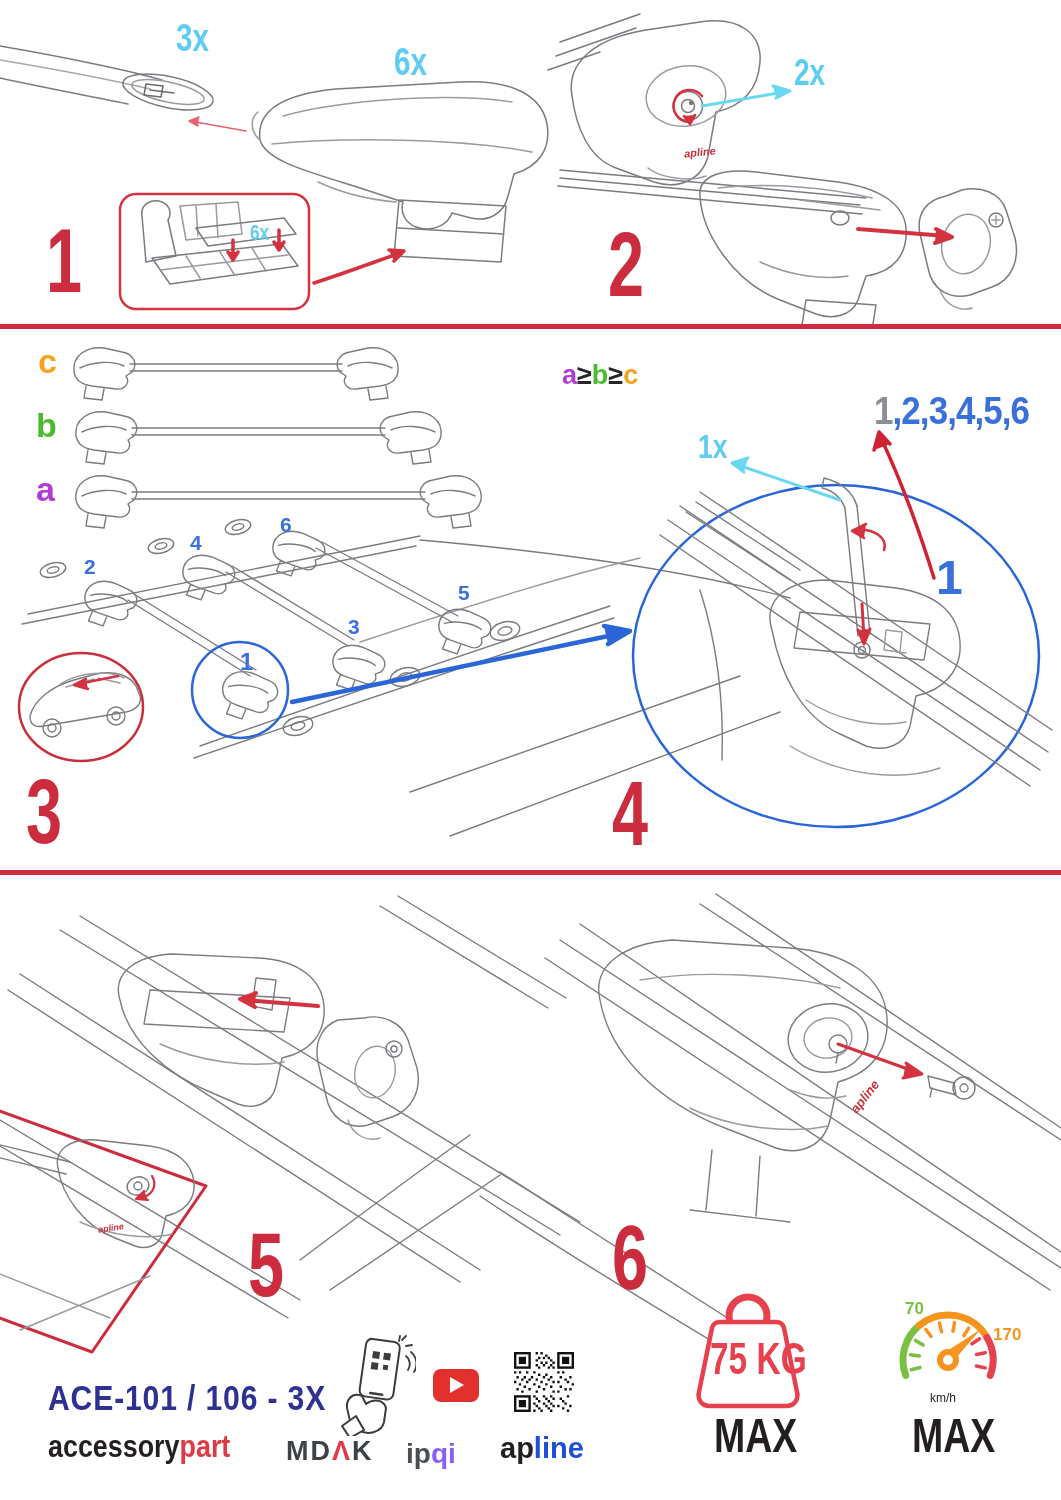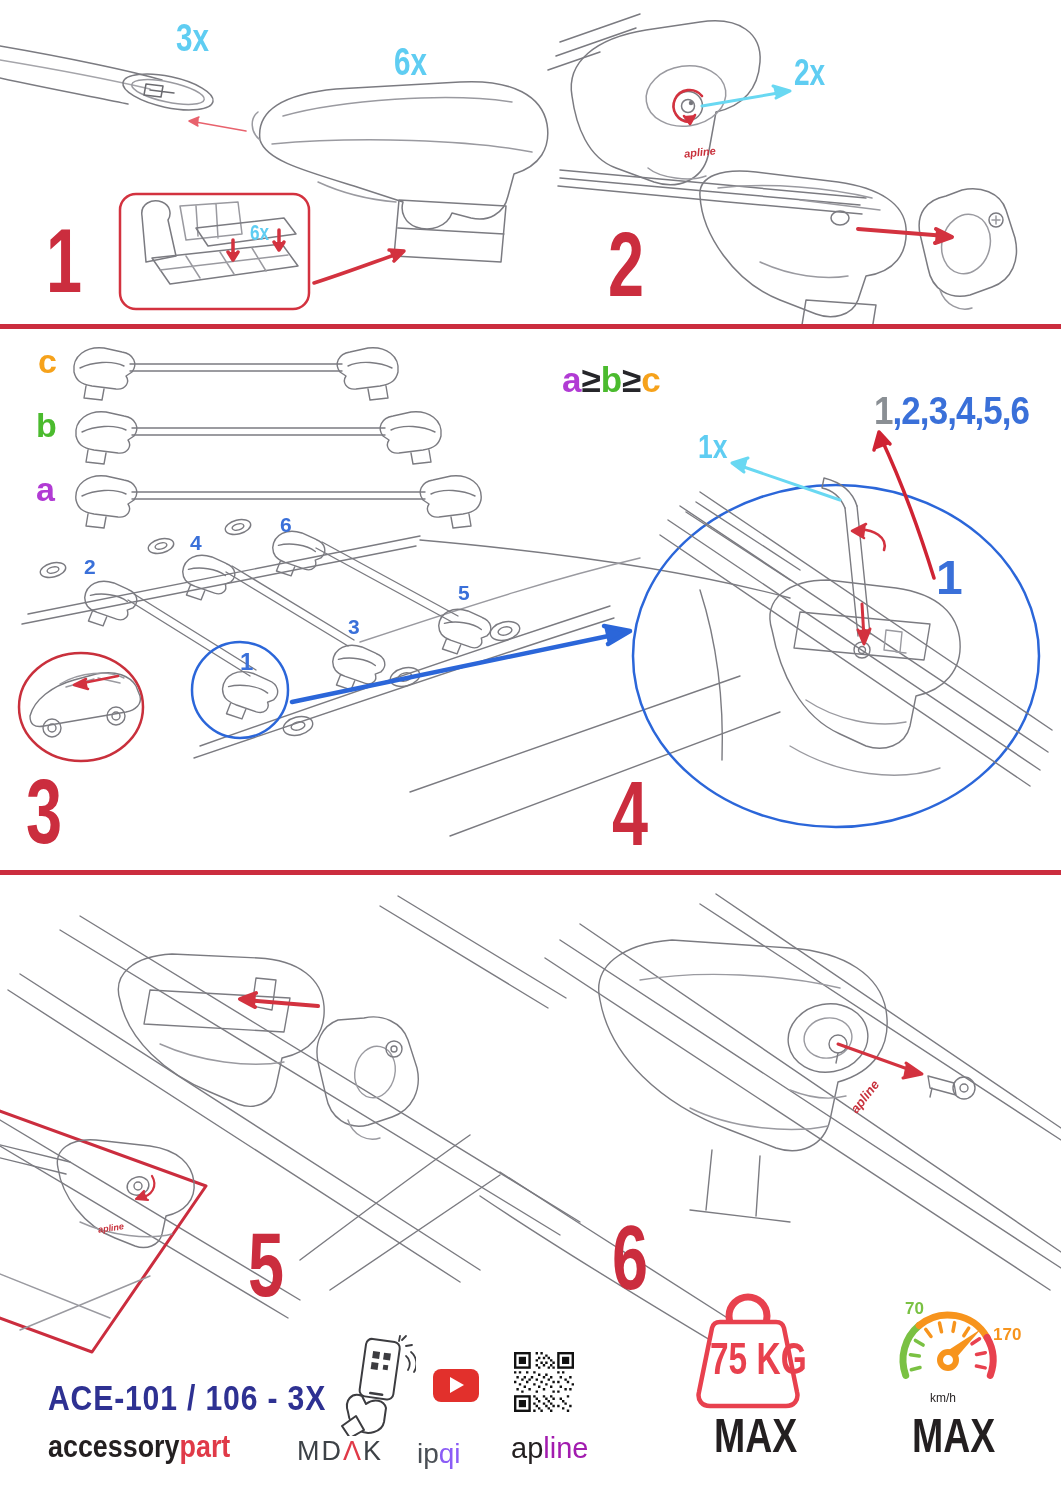--- a/index.html
+++ b/index.html
@@ -9,27 +9,27 @@
   }
   html,body{margin:0;padding:0;background:#fff;}
   .page{position:relative;width:1061px;height:1500px;background:#fff;overflow:hidden;
         font-family:"Liberation Sans",sans-serif;color:var(--ink);}
   .abs{position:absolute;white-space:nowrap;}
   .num{color:var(--red);font-weight:bold;font-size:90px;line-height:.82;
        transform:scaleX(.72);transform-origin:0 0;letter-spacing:-2px;}
   .qty{color:var(--cyan);font-weight:bold;line-height:.85;transform:scaleX(.78);transform-origin:0 0;}
   .pos{color:var(--blue-num);font-weight:bold;font-size:21px;line-height:1;}
   .barlab{font-weight:bold;font-size:34px;line-height:.8;}
-  .rule{font-weight:bold;font-size:35px;letter-spacing:0;}
+  .rule{font-weight:bold;font-size:27px;letter-spacing:0;}
   .seq{font-weight:bold;font-size:38px;letter-spacing:-1px;transform:scaleX(.92);transform-origin:0 0;}
   .brandtag{color:#c8313c;font-weight:bold;font-style:italic;line-height:1;}
   .divider{position:absolute;left:0;width:1061px;height:5px;background:var(--red);}
   .ftmodel{color:var(--navy);font-weight:bold;font-size:35px;transform:scaleX(.86);transform-origin:0 0;letter-spacing:1px;}
   .ftbrand{font-weight:bold;font-size:32px;transform:scaleX(.84);transform-origin:0 0;letter-spacing:0;}
-  .ftsmall{font-weight:normal;font-size:27px;letter-spacing:2px;color:#3d4247;margin-left:11px;}
+  .ftsmall{font-weight:bold;font-size:27px;letter-spacing:2px;color:#3d4247;}
   .ftmax{font-weight:bold;font-size:48px;transform:scaleX(.78);transform-origin:0 0;color:var(--ink);}
   .yt{position:absolute;width:46px;height:33px;background:#e2302c;border-radius:8px;}
   .yt:before{content:"";position:absolute;left:17px;top:8px;width:0;height:0;
              border-left:14px solid #fff;border-top:8.5px solid transparent;border-bottom:8.5px solid transparent;}
   svg{display:block;}
   .lineart path,.lineart ellipse,.lineart circle,.lineart line,.lineart rect{vector-effect:non-scaling-stroke;}
 </style>
 </head>
 <body>
 
@@ -355,21 +355,21 @@
       <rect x="1" y="1" width="5" height="5" fill="#fff"></rect>
         <rect x="19" y="1" width="5" height="5" fill="#fff"></rect>
         <rect x="1" y="19" width="5" height="5" fill="#fff"></rect>
       <rect x="2" y="2" width="3" height="3"></rect>
         <rect x="20" y="2" width="3" height="3"></rect>
         <rect x="2" y="20" width="3" height="3"></rect>
       <path d="M9 0h1v1H9zM11 0h1v1h-1zM13 1h1v1h-1zM10 2h1v1h-1zM12 2h1v1h-1zM14 2h1v1h-1zM9 3h1v1H9zM15 3h1v1h-1zM11 4h1v1h-1zM13 4h1v1h-1zM16 4h1v1h-1zM9 5h1v1H9zM12 5h1v1h-1zM15 5h1v1h-1zM10 6h1v1h-1zM14 6h1v1h-1zM16 6h1v1h-1zM0 8h1v1H0zM2 8h1v1H2zM5 8h1v1H5zM8 8h1v1H8zM10 9h1v1h-1zM13 9h1v1h-1zM18 8h1v1h-1zM20 8h1v1h-1zM1 10h1v1H1zM4 10h1v1H4zM7 10h1v1H7zM12 10h1v1h-1zM15 10h1v1h-1zM19 10h1v1h-1zM23 10h1v1h-1zM3 11h1v1H3zM6 11h1v1H6zM9 11h1v1H9zM14 11h1v1h-1zM21 11h1v1h-1zM0 12h1v1H0zM5 12h1v1H5zM11 12h1v1h-1zM16 12h1v1h-1zM18 12h1v1h-1zM22 12h1v1h-1zM2 13h1v1H2zM8 13h1v1H8zM13 13h1v1h-1zM24 13h1v1h-1zM4 14h1v1H4zM10 14h1v1h-1zM15 14h1v1h-1zM19 14h1v1h-1zM1 15h1v1H1zM6 15h1v1H6zM12 15h1v1h-1zM21 15h1v1h-1zM23 15h1v1h-1zM3 16h1v1H3zM9 16h1v1H9zM16 16h1v1h-1zM18 16h1v1h-1zM8 18h1v1H8zM12 18h1v1h-1zM15 18h1v1h-1zM22 18h1v1h-1zM9 19h1v1H9zM13 19h1v1h-1zM16 19h1v1h-1zM19 19h1v1h-1zM10 20h1v1h-1zM14 20h1v1h-1zM20 20h1v1h-1zM8 21h1v1H8zM12 21h1v1h-1zM15 21h1v1h-1zM21 21h1v1h-1zM9 22h1v1H9zM13 22h1v1h-1zM16 22h1v1h-1zM18 22h1v1h-1zM23 22h1v1h-1zM10 23h1v1h-1zM14 23h1v1h-1zM20 23h1v1h-1zM8 24h1v1H8zM11 24h1v1h-1zM15 24h1v1h-1zM22 24h1v1h-1z"></path>
     </g>
   </svg>
   <div class="abs ftsmall" style="left:500px;top:1432px;font-size:29px;letter-spacing:0;color:var(--ink)">
-    <span>ap</span><span style="color:#a21caf">line</span>
+    <span>ap</span><span style="color:#1d4ed8">line</span>
   </div>
 
   <svg class="abs" style="left:676px;top:1288px" width="142" height="122" viewBox="0 0 142 122" fill="none">
     <circle cx="72" cy="28" r="19" stroke="#e8414e" stroke-width="7"></circle>
     <path d="M44,34 L100,34 C104,34 107,36 108,40 L121,104 C123,112 118,118 110,118 L34,118 C26,118 21,112 23,104 L36,40 C37,36 40,34 44,34 Z" fill="#fff" stroke="#e8414e" stroke-width="4.5"></path>
   </svg>
   <div class="abs" style="left:710px;top:1340px;color:#e8414e;font-weight:bold;font-size:44px;line-height:.85;transform:scaleX(.76);transform-origin:0 0">75 KG</div>
   <div class="abs ftmax" style="left:714px;top:1408px">MAX</div>
 
   <svg class="abs" style="left:888px;top:1294px" width="124" height="116" viewBox="0 0 124 116" fill="none" stroke-linecap="round">

